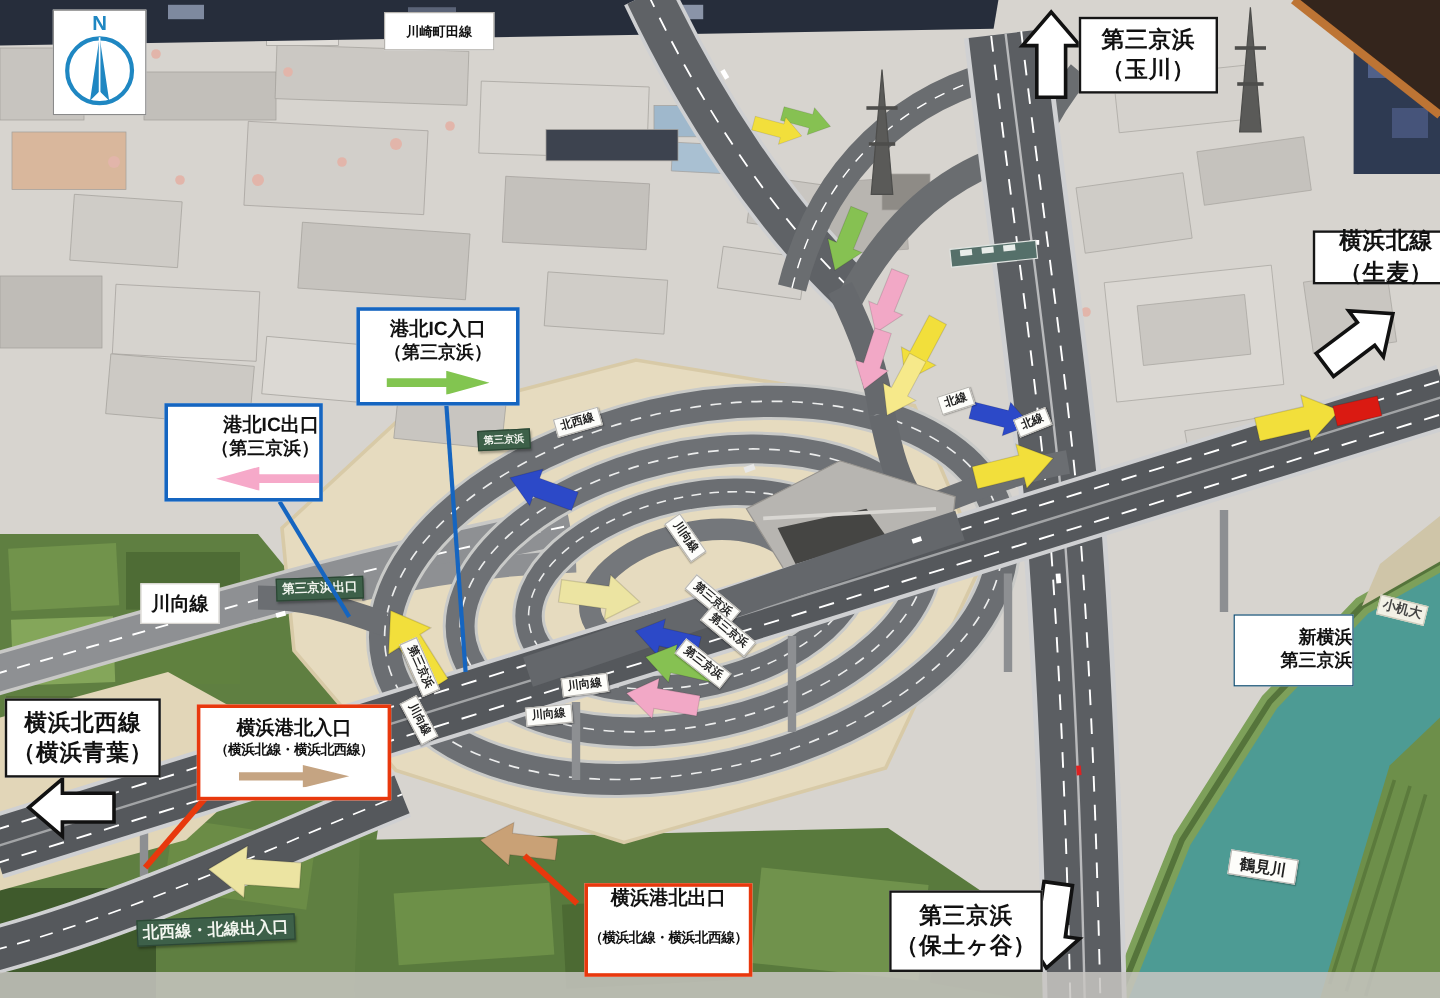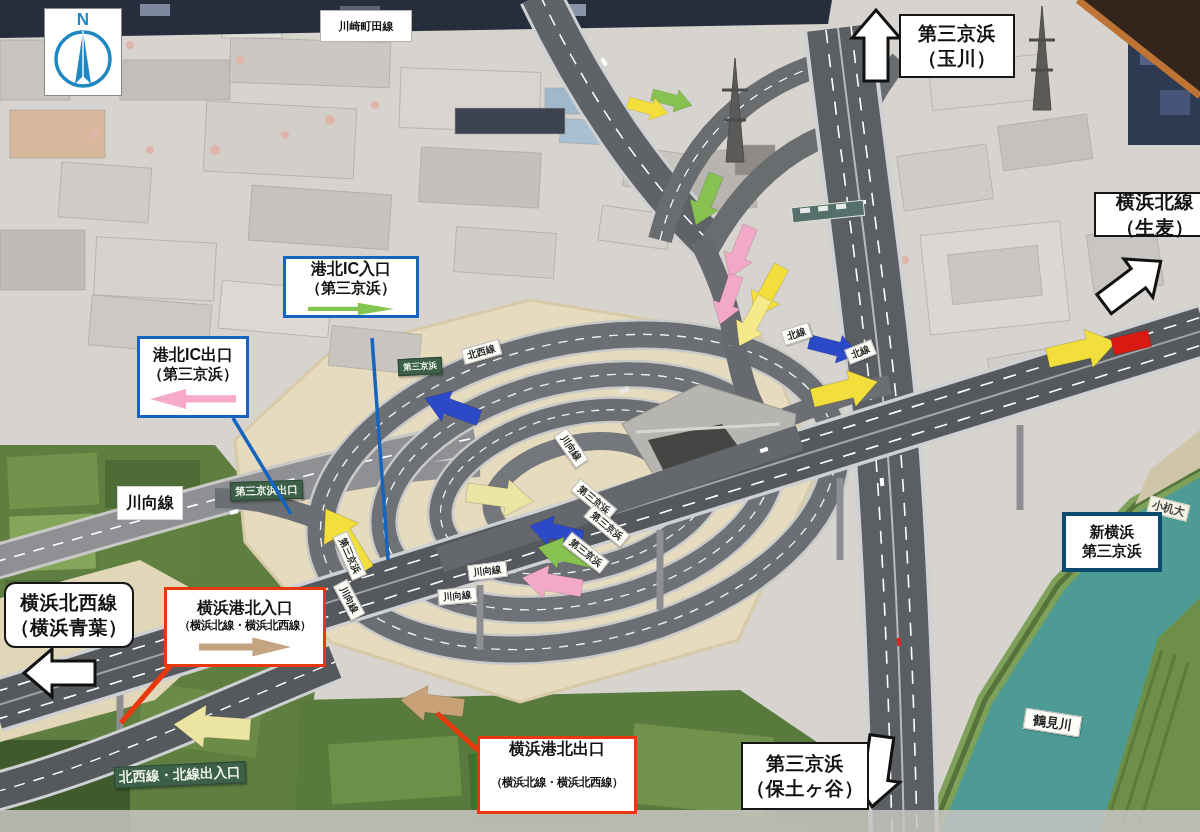--- a/index.html
+++ b/index.html
@@ -317,55 +317,55 @@
   <div class="ann bdr-k l19" style="left:899px;top:14px;width:116px;height:64px;">
     <span>第三京浜</span>
     <span>（玉川）</span>
   </div>
 
   <div class="ann bdr-k l19" style="left:1094px;top:192px;width:122px;height:45px;">
     <span>横浜北線</span>
     <span>（生麦）</span>
   </div>
 
-  <div class="ann bdr-c" style="left: 283px; top: 256px; width: 136px; height: 62px; border-color: rgb(21, 101, 192); text-align: right;">
+  <div class="ann bdr-c" style="left: 297px; top: 256px; width: 136px; height: 82px; border-color: rgb(21, 101, 192); text-align: right;">
     <span class="l16">港北IC入口</span>
     <span class="l15">（第三京浜）</span>
     <div class="arr arr-r" style="width: 86px; height: 20px; background-color: rgb(130, 197, 80);"></div>
   </div>
 
-  <div class="ann bdr-c" style="left: 137px; top: 336px; width: 112px; height: 82px; border-color: rgb(21, 101, 192);">
+  <div class="ann bdr-c" style="left: 137px; top: 336px; width: 132px; height: 82px; border-color: rgb(21, 101, 192); align-items: flex-end;">
     <span class="l16">港北IC出口</span>
     <span class="l15">（第三京浜）</span>
     <div class="arr arr-l" style="width: 86px; height: 20px; background-color: rgb(246, 169, 201);"></div>
   </div>
 
   <div class="ann bdr-r" style="left: 152px; top: 587px; width: 162px; height: 80px; border-color: rgb(232, 56, 13); margin-left: 12px;">
     <span class="l16">横浜港北入口</span>
     <span class="l12">（横浜北線・横浜北西線）</span>
     <div class="arr arr-r" style="width: 92px; height: 19px; background-color: rgb(197, 164, 130);"></div>
   </div>
 
-  <div class="ann bdr-r" style="left: 477px; top: 736px; width: 160px; height: 78px; border-color: rgb(232, 56, 13); gap: 16px;">
+  <div class="ann bdr-r" style="left: 487px; top: 736px; width: 140px; height: 78px; border-color: rgb(232, 56, 13); gap: 16px;">
     <span class="l16">横浜港北出口</span>
     <span class="l12">（横浜北線・横浜北西線）</span>
     <div class="arr arr-l" style="width: 92px; height: 19px; background-color: rgb(240, 180, 78);"></div>
   </div>
 
-  <div class="ann bdr-k l19" style="left:4px;top:582px;width:130px;height:66px;border-radius:11px;">
+  <div class="ann bdr-k l19" style="left:4px;top:582px;width:130px;height:66px;">
     <span>横浜北西線</span>
     <span>（横浜青葉）</span>
   </div>
 
   <div class="ann bdr-k l19" style="left:741px;top:742px;width:128px;height:68px;">
     <span>第三京浜</span>
     <span>（保土ヶ谷）</span>
   </div>
 
-  <div class="ann l15" style="left:1062px;top:512px;width:100px;height:60px;border:4px solid #0c4a6e;">
+  <div class="ann l15" style="left:1028px;top:512px;width:100px;height:60px;border:1px solid #0c4a6e;align-items:flex-end;">
     <span>新横浜</span>
     <span>第三京浜</span>
   </div>
 
   <div class="ann" style="left:117px;top:486px;width:66px;height:34px;border:1px solid #d8d5d0;font-size:16px;">
     <span>川向線</span>
   </div>
 
 </div>
 

